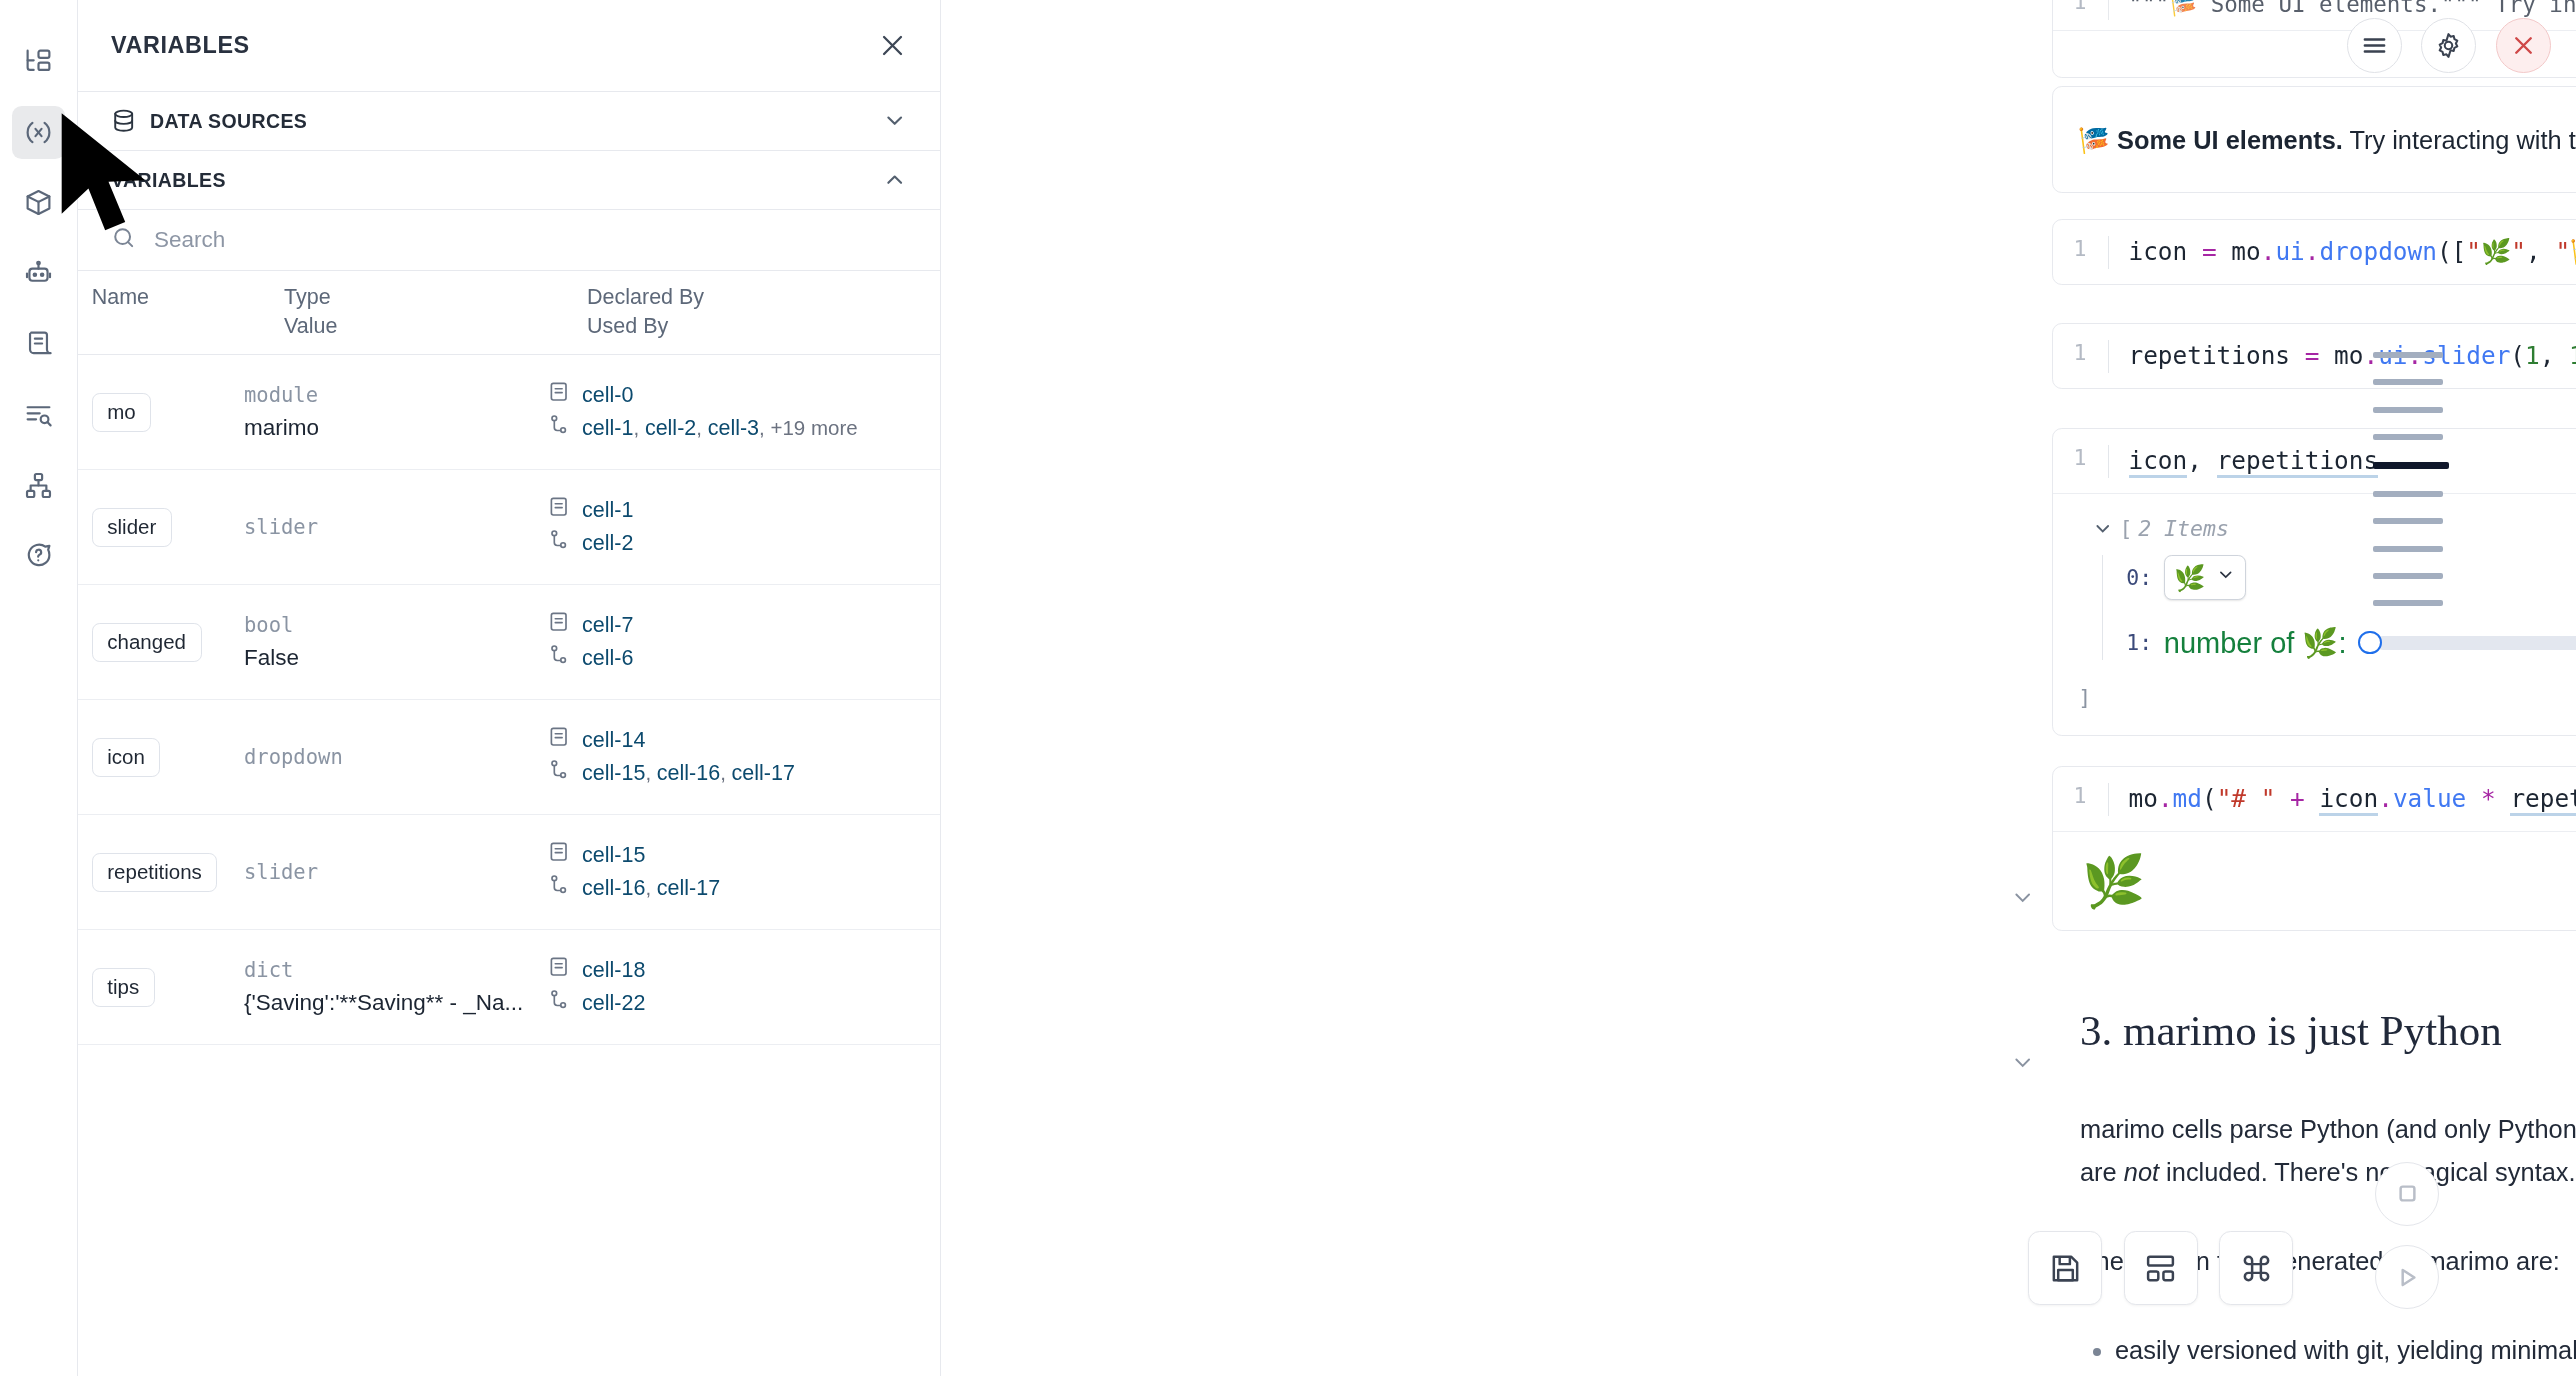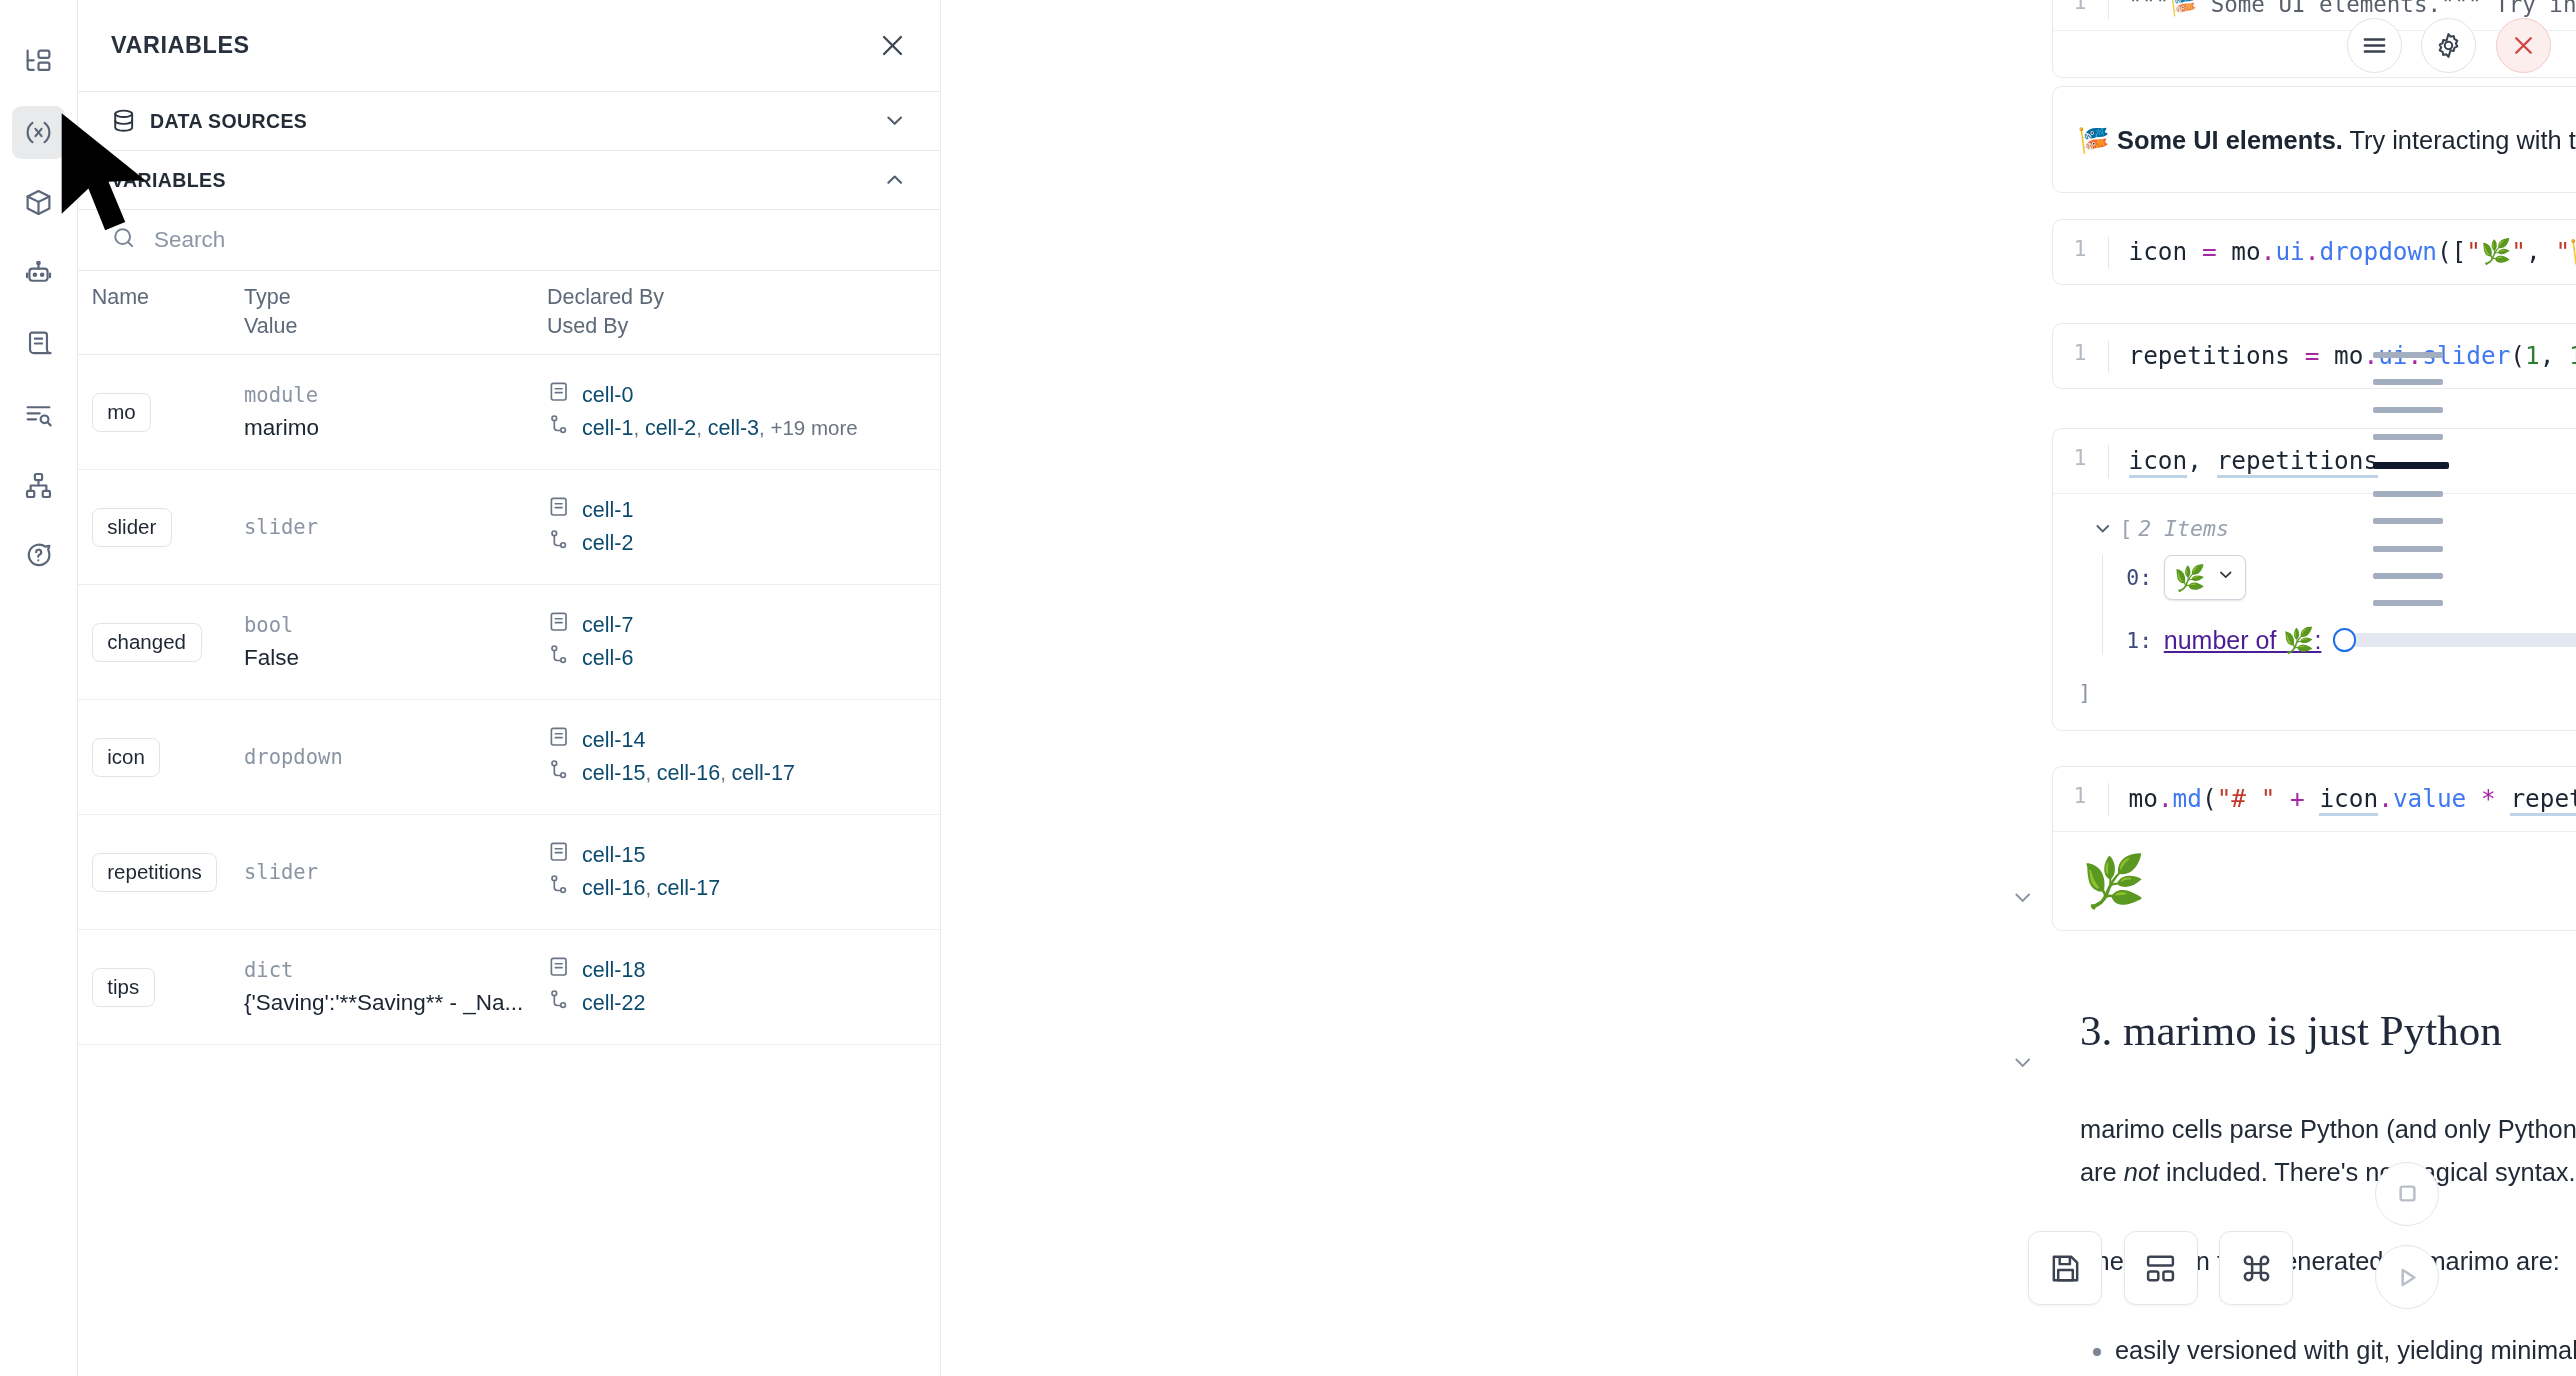--- a/index.html
+++ b/index.html
@@ -75,21 +75,21 @@
   }
   .search-input::placeholder { color: #8d96a5; }
 
   
   .vtable { width: 100%; }
   .vhead {
     display: flex; border-bottom: 1px solid #e7e9ee;
     padding: 11.7px 0 13.7px 0;
   }
   .vhead .c-name { width: 166px; padding-left: 13.7px; display:flex; align-items:flex-start;}
-  .vhead .c-type { width: 303px; }
+  .vhead .c-type { width: 303px; margin-left: 40px; }
   .vhead .c-dec  { flex: 1; }
   .vhead .hl { font-size: 21.5px; color: #5d6879; line-height: 29px; }
 
   .vrow {
     display: flex; border-bottom: 1px solid #eceef2;
     min-height: 115px; align-items: center;
   }
   .vrow .c-name { width: 166px; padding-left: 13.7px; }
   .vrow .c-type { width: 303px; }
   .vrow .c-dec  { flex: 1; padding-right: 13.7px; }
@@ -632,21 +632,21 @@
                 <span class="em">🌿</span>
                 <span class="cv">
                   <svg viewBox="0 0 24 24" width="19.5" height="19.5" fill="none" stroke="currentColor" stroke-width="2" stroke-linecap="round">
                       <path d="m6 9 6 6 6-6"></path>
                     </svg>
                 </span>
               </span>
             </div>
             <div class="obj-item">
               <span class="obj-idx">1:</span>
-              <span style="font-size:25px;color:#4c1d95;text-decoration:underline;">number of 🌿:</span>
+              <span style="font-size:29px;color:#15803d;">number of 🌿:</span>
               <span class="slider-wrap">
                 <span class="slider-knob"></span>
                 <span class="slider-track"></span>
               </span>
             </div>
           </div>
           <div class="obj-close">]</div>
         </div>
       </div>
 

